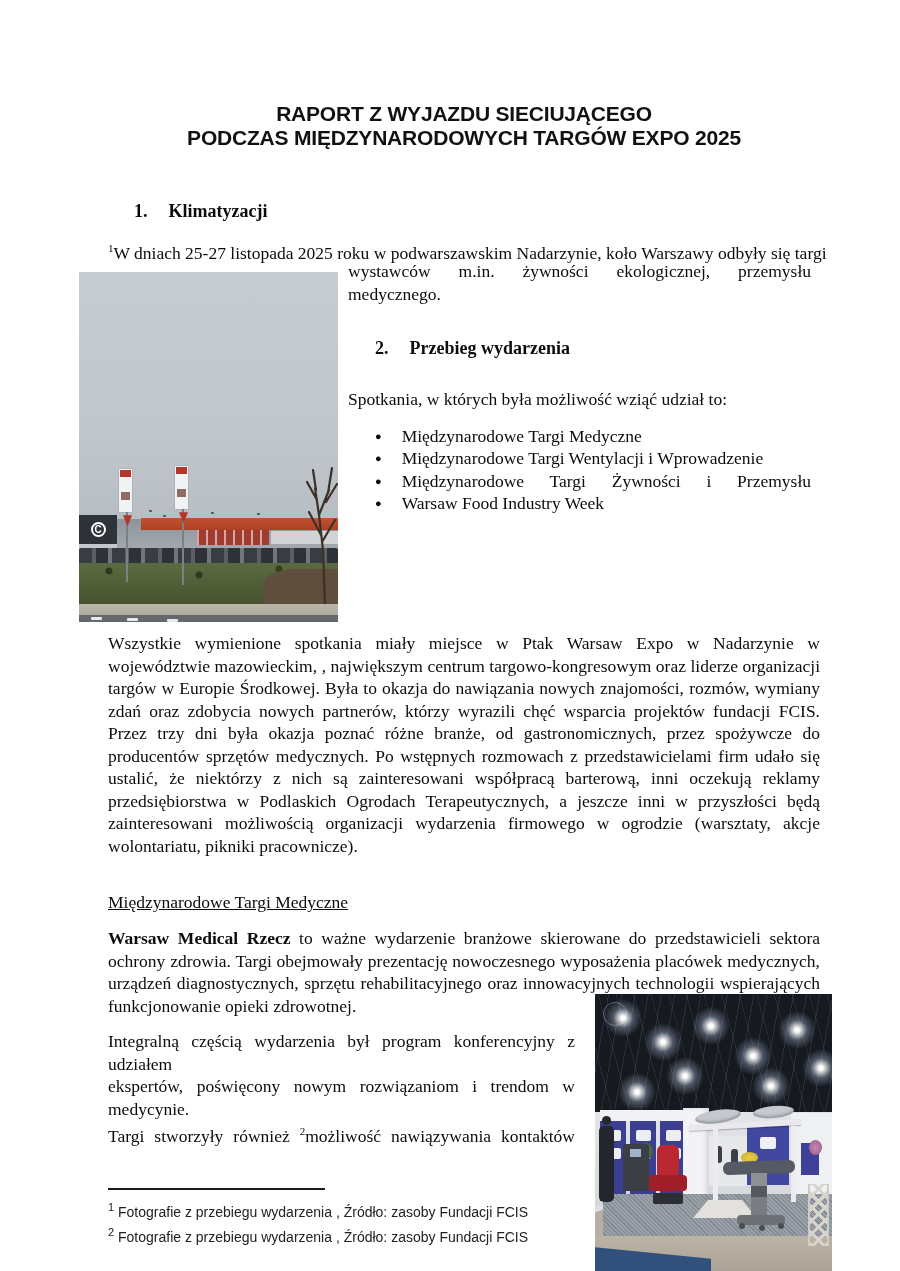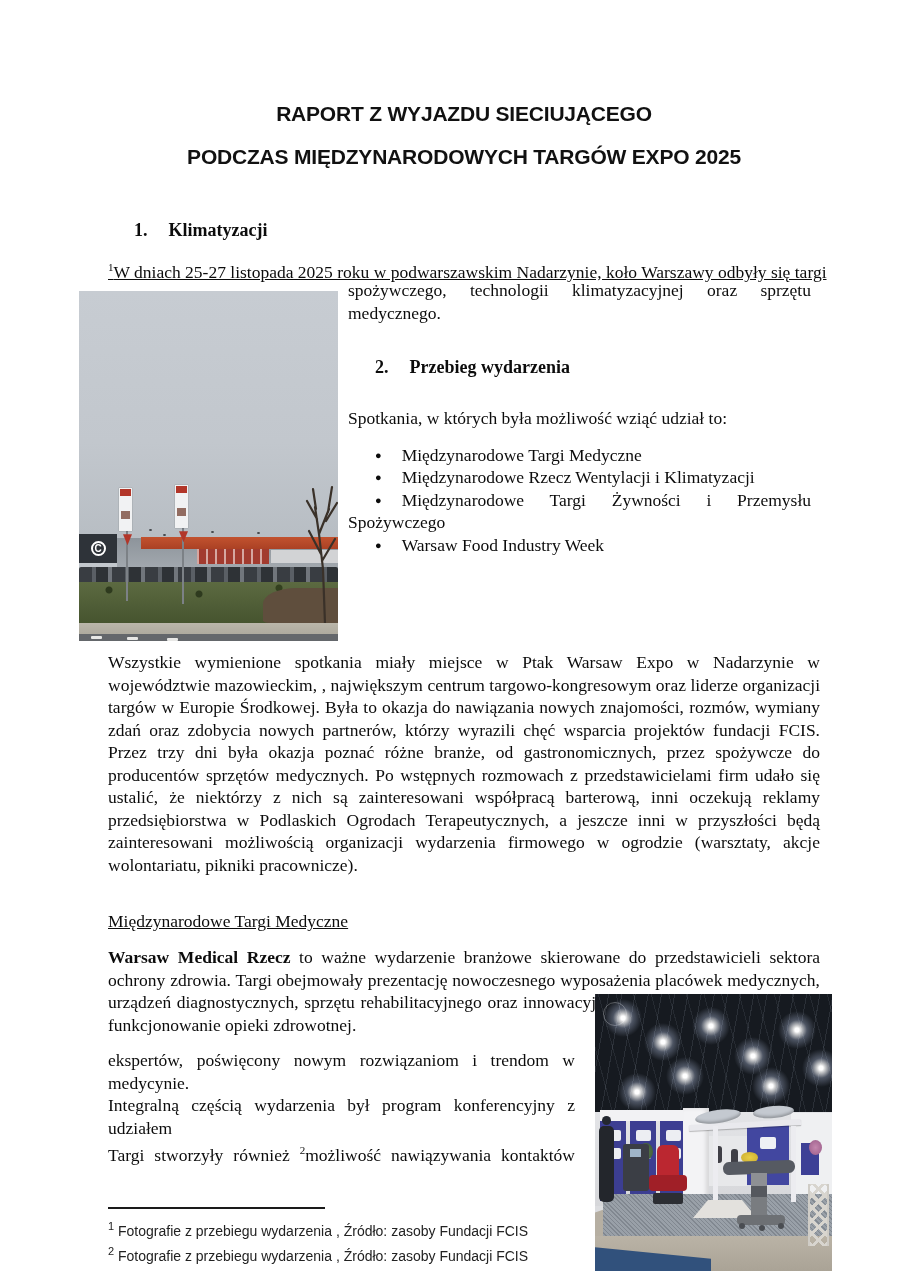--- a/index.html
+++ b/index.html
@@ -9,29 +9,29 @@
     background:#ffffff; overflow:hidden; color:#0c0c0c;
     font-family:"Liberation Serif", serif;
     padding-left:22px;
   }
   .content { position:absolute; left:108px; top:0; width:712px; }
 
   
   .doc-title { margin-top:102px; text-align:center;
     font-family:"Liberation Sans", sans-serif; font-weight:bold;
     font-size:21px; letter-spacing:-0.2px; color:#111; }
-  .doc-title .t2 { margin-top:19px; }
+  .doc-title .t2 { }
 
   .sec-heading { font-size:18px; font-weight:bold; line-height:23px; }
   .sec-heading .hnum { display:inline-block; margin-left:26px; margin-right:21px; }
   .sec1 { margin-top:50px; }
 
   
   .body-text { font-size:17.5px; line-height:22.5px; }
-  .intro-line { margin-top:14px; white-space:nowrap;text-decoration:underline; }
+  .intro-line { margin-top:14px; white-space:nowrap; }
   .intro-line sup, .fn sup, .jl sup { font-size:11px; }
 
   .wrap-row { display:flex; margin-top:8px; }
   .wrapcol { margin-left:10px; margin-top:-12px; width:463px; flex:none; }
 
   .jl { text-align:justify; text-align-last:justify; }
   .ll { text-align:left; }
   .p-gap { margin-top:9px; }
 
   .sec2 { margin-top:32px; }
@@ -248,53 +248,52 @@
         </svg>
         <div class="p1-sidewalk"></div>
         <div class="p1-road"></div>
         <div class="p1-dash" style="left:12px;top:345px;"></div>
         <div class="p1-dash" style="left:48px;top:346px;"></div>
         <div class="p1-dash" style="left:88px;top:347px;"></div>
       </div>
 
       <div class="wrapcol body-text">
         <div>
-          <div class="jl">spożywczego, technologii klimatyzacyjnej oraz sprzętu</div>
+          <div class="jl">wystawców m.in. żywności ekologicznej, przemysłu</div>
           <div class="ll">medycznego.</div>
         </div>
 
         <div class="sec-heading sec2">
           <span class="hnum" style="margin-left:27px;">2.</span><span>Przebieg wydarzenia</span>
         </div>
 
         <div class="spotkania">Spotkania, w których była możliwość wziąć udział to:</div>
 
         <div class="bullets">
           <div class="bullet"><span class="dot">●</span><span>Międzynarodowe Targi Medyczne</span></div>
-          <div class="bullet"><span class="dot">●</span><span>Międzynarodowe Rzecz Wentylacji i Klimatyzacji</span></div>
+          <div class="bullet"><span class="dot">●</span><span>Międzynarodowe Targi Wentylacji i Wprowadzenie</span></div>
           <div>
             <div class="bullet jl"><span class="dot">●</span><span>Międzynarodowe Targi Żywności i Przemysłu</span></div>
-            <div class="ll">Spożywczego</div>
           </div>
           <div class="bullet"><span class="dot">●</span><span>Warsaw Food Industry Week</span></div>
         </div>
       </div>
     </div>
 
     <div class="body-text summary">Wszystkie wymienione spotkania miały miejsce w Ptak Warsaw Expo w Nadarzynie w województwie mazowieckim, , największym centrum targowo-kongresowym oraz liderze organizacji targów w Europie Środkowej. Była to okazja do nawiązania nowych znajomości, rozmów, wymiany zdań oraz zdobycia nowych partnerów, którzy wyrazili chęć wsparcia projektów fundacji FCIS. Przez trzy dni była okazja poznać różne branże, od gastronomicznych, przez spożywcze do producentów sprzętów medycznych. Po wstępnych rozmowach z przedstawicielami firm udało się ustalić, że niektórzy z nich są zainteresowani współpracą barterową, inni oczekują reklamy przedsiębiorstwa w Podlaskich Ogrodach Terapeutycznych, a jeszcze inni w przyszłości będą zainteresowani możliwością organizacji wydarzenia firmowego w ogrodzie (warsztaty, akcje wolontariatu, pikniki pracownicze).</div>
 
     <div class="body-text med-heading">Międzynarodowe Targi Medyczne</div>
 
     <div class="body-text med-para1">
       <b>Warsaw Medical Rzecz</b><span> to ważne wydarzenie branżowe skierowane do przedstawicieli sektora ochrony zdrowia. Targi obejmowały prezentację nowoczesnego wyposażenia placówek medycznych, urządzeń diagnostycznych, sprzętu rehabilitacyjnego oraz innowacyjnych technologii wspierających funkcjonowanie opieki zdrowotnej.</span>
     </div>
 
     <div class="body-text medcol">
+      <div class="jl">Integralną częścią wydarzenia był program konferencyjny z udziałem</div>
       <div class="jl">ekspertów, poświęcony nowym rozwiązaniom i trendom w medycynie.</div>
-      <div class="jl">Integralną częścią wydarzenia był program konferencyjny z udziałem</div>
       <div class="jl"><span>Targi stworzyły również </span><sup>2</sup><span>możliwość nawiązywania kontaktów</span></div>
     </div>
 
     <div class="fn-block">
       <div class="fn-sep"></div>
       <div class="fn">
         <sup>1</sup><span> Fotografie z przebiegu wydarzenia , Źródło: zasoby Fundacji FCIS</span><br>
         <sup>2</sup><span> Fotografie z przebiegu wydarzenia , Źródło: zasoby Fundacji FCIS</span>
       </div>
     </div>

